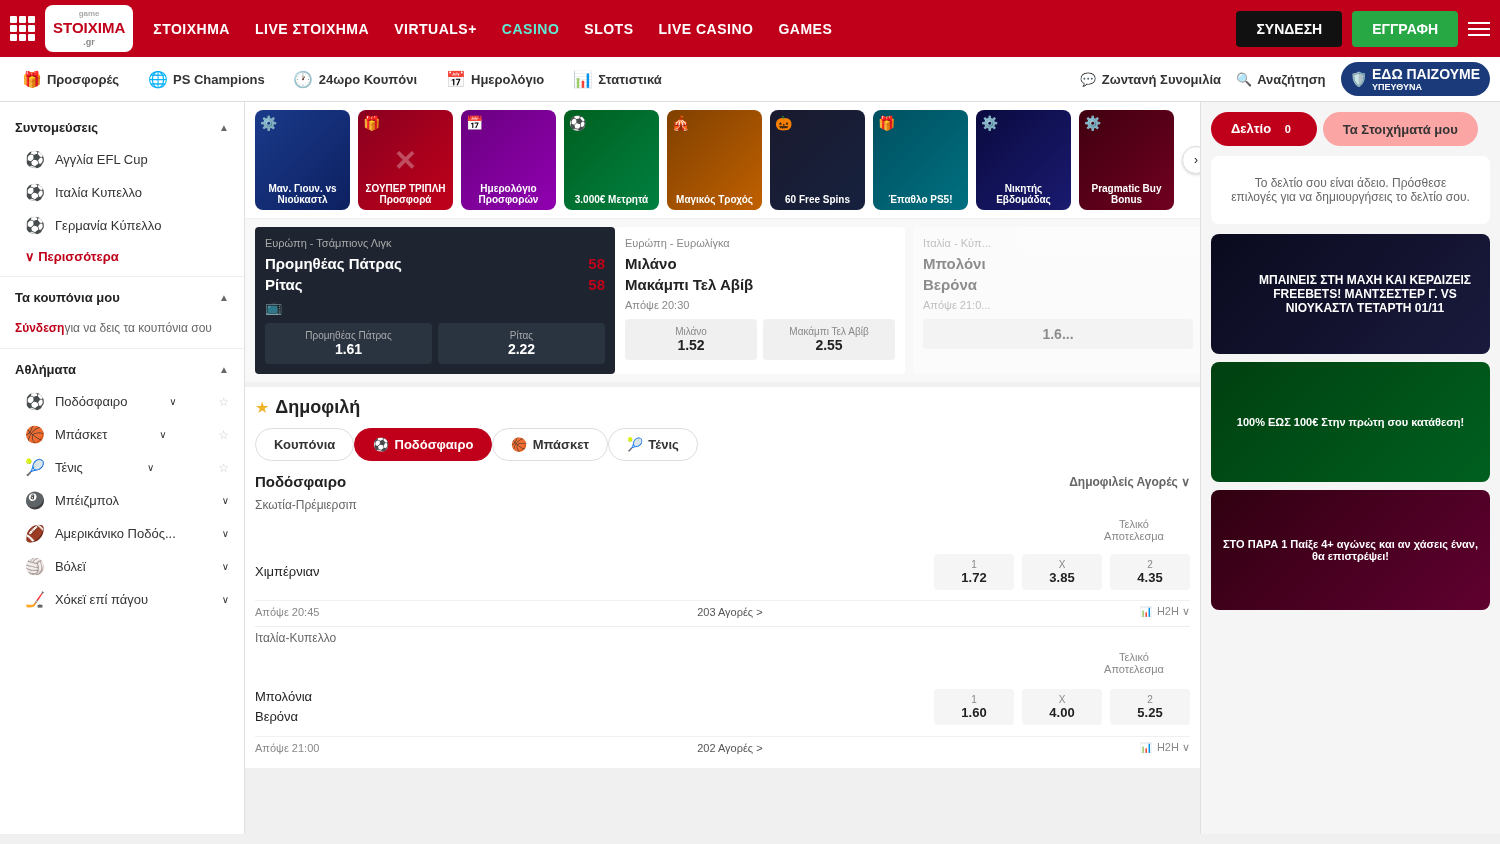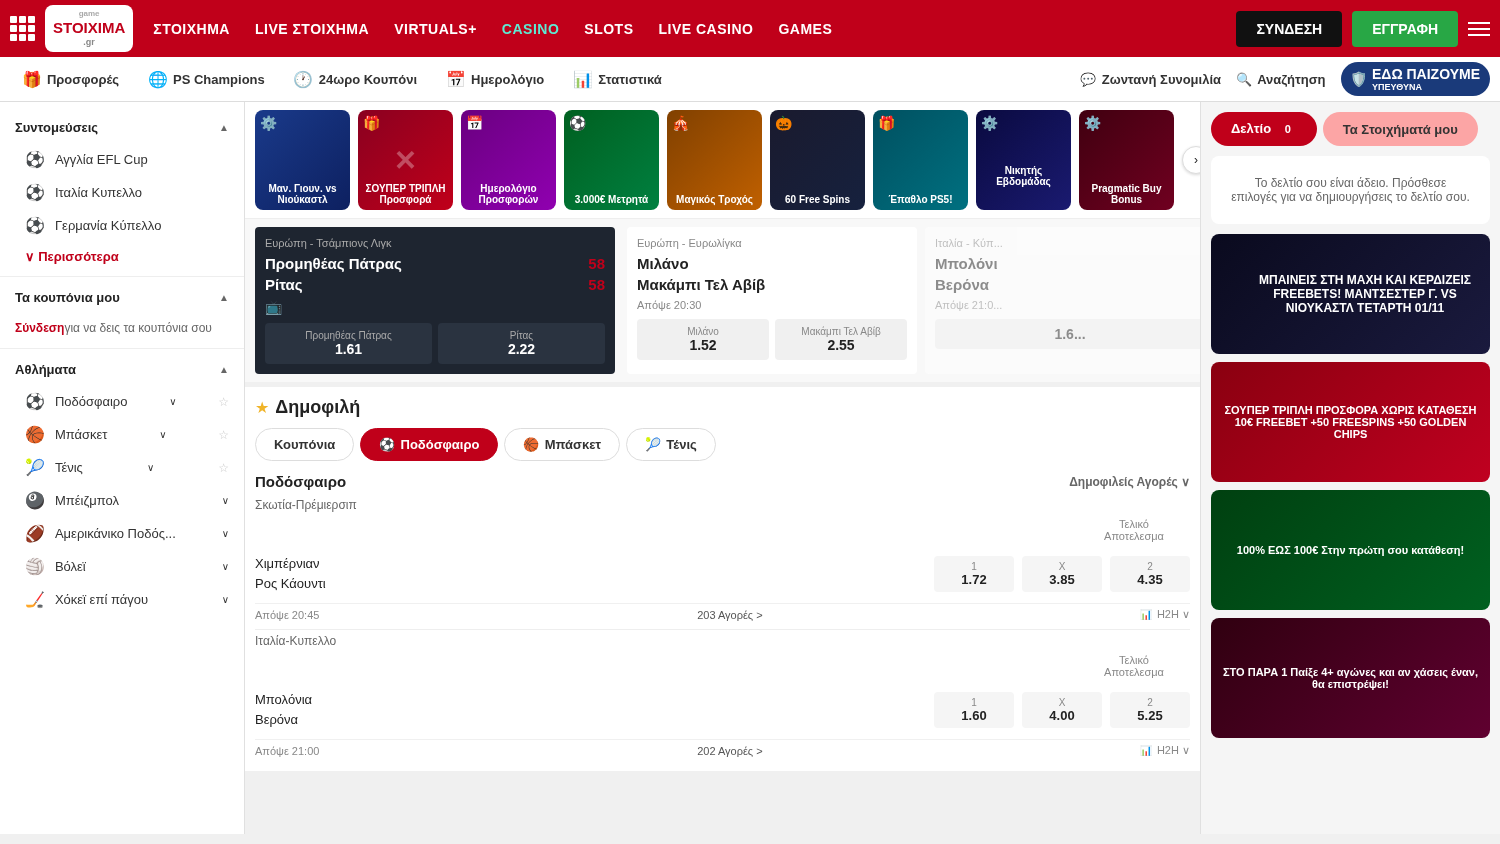--- a/index.html
+++ b/index.html
@@ -217,21 +217,21 @@
       min-width: 290px;
       margin-right: 8px;
       flex-shrink: 0;
     }
     .match-card-dark {
       background: #1e2530;
       color: #fff;
       border-radius: 4px;
       padding: 10px;
       min-width: 360px;
-      margin-right: 12px;
+      margin-right: 0;
       flex-shrink: 0;
     }
     .mc-league { font-size: 11px; color: #888; margin-bottom: 6px; }
     .mc-dark .mc-league { color: #aaa; }
     .mc-teams { font-size: 15px; font-weight: 700; }
     .mc-dark .mc-teams { color: #fff; }
     .mc-score { font-size: 15px; font-weight: 700; color: #c0001a; float: right; }
     .mc-team-row { display: flex; justify-content: space-between; margin-bottom: 4px; }
     .mc-time { font-size: 11px; color: #888; margin-top: 6px; }
     .mc-odds-row { display: flex; gap: 6px; margin-top: 8px; }
@@ -259,21 +259,21 @@
       cursor: pointer;
     }
     .mc-odd-light .odd-label { font-size: 10px; color: #888; display: block; }
     .mc-odd-light .odd-val { font-weight: 700; font-size: 14px; }
 
     
     .popular-section { padding: 10px; background: #fff; margin-top: 5px; }
     .popular-header { display: flex; align-items: center; gap: 6px; margin-bottom: 10px; }
     .popular-star { color: #f0b429; font-size: 16px; }
     .popular-title { font-size: 18px; font-weight: 700; color: #222; }
-    .popular-tabs { display: flex; gap: 6px; margin-bottom: 12px; }
+    .popular-tabs { display: flex; margin-bottom: 12px; }
     .ptab {
       padding: 8px 18px;
       border-radius: 20px;
       border: 1px solid #ddd;
       font-size: 13px;
       font-weight: 600;
       cursor: pointer;
       background: #fff;
       color: #333;
       display: flex;
@@ -552,21 +552,21 @@
       <div class="promo-card pc-dark" style="position:relative;">
         <span style="position:absolute;top:5px;left:5px;font-size:14px;">🎃</span>
         <span style="position:absolute;bottom:5px;left:5px;right:5px;text-align:center;font-size:10px;font-weight:700;color:#fff;">60 Free Spins</span>
       </div>
       <div class="promo-card pc-teal" style="position:relative;">
         <span style="position:absolute;top:5px;left:5px;font-size:14px;">🎁</span>
         <span style="position:absolute;bottom:5px;left:5px;right:5px;text-align:center;font-size:10px;font-weight:700;color:#fff;">Έπαθλο PS5!</span>
       </div>
       <div class="promo-card pc-darkblue" style="position:relative;">
         <span style="position:absolute;top:5px;left:5px;font-size:14px;">⚙️</span>
-        <span style="position:absolute;bottom:23px;left:5px;right:5px;text-align:center;font-size:10px;font-weight:700;color:#fff;">Νικητής Εβδομάδας</span>
+        <span style="position:absolute;bottom:5px;left:5px;right:5px;text-align:center;font-size:10px;font-weight:700;color:#fff;">Νικητής Εβδομάδας</span>
       </div>
       <div class="promo-card pc-darkred" style="position:relative;">
         <span style="position:absolute;top:5px;left:5px;font-size:14px;">⚙️</span>
         <span style="position:absolute;bottom:5px;left:5px;right:5px;text-align:center;font-size:10px;font-weight:700;color:#fff;">Pragmatic Buy Bonus</span>
       </div>
       <div class="promo-nav-arrow">›</div>
     </div>
 
     <div class="match-cards-row">
 
@@ -666,21 +666,20 @@
       <div>
         <div class="league-label">Σκωτία-Πρέμιερσιπ</div>
         <div class="result-label-row">
           <div style="flex:1"></div>
           <span class="result-label">Τελικό Αποτελεσμα</span>
           <div style="width:8px"></div>
         </div>
         <div class="match-row">
           <div class="match-teams">
             <div class="match-team">Χιμπέρνιαν</div>
-            <div class="match-team">Ρος Κάουντι</div>
           </div>
           <div class="match-info-right">
             <button class="odd-btn">
               <span class="olabel">1</span>
               <span>1.72</span>
             </button>
             <button class="odd-btn">
               <span class="olabel">X</span>
               <span>3.85</span>
             </button>
@@ -749,23 +748,20 @@
         <span>Δελτίο</span>
         <span class="bet-badge">0</span>
       </button>
       <button class="bst inactive">Τα Στοιχήματά μου</button>
     </div>
     <div class="bet-empty">Το δελτίο σου είναι άδειο. Πρόσθεσε επιλογές για να δημιουργήσεις το δελτίο σου.</div>
 
     <div class="promo-banner-right pb-dark" style="font-size:12px;padding-left:39px;">
       <span>ΜΠΑΙΝΕΙΣ ΣΤΗ ΜΑΧΗ ΚΑΙ ΚΕΡΔΙΖΕΙΣ FREEBETS! ΜΑΝΤΣΕΣΤΕΡ Γ. VS ΝΙΟΥΚΑΣΤΛ ΤΕΤΑΡΤΗ 01/11</span>
     </div>
-    <div class="promo-banner-right pb-red" style="font-size:11px;">
-      <span>ΣΟΥΠΕΡ ΤΡΙΠΛΗ ΠΡΟΣΦΟΡΑ ΧΩΡΙΣ ΚΑΤΑΘΕΣΗ 10€ FREEBET +50 FREESPINS +50 GOLDEN CHIPS</span>
-    </div>
     <div class="promo-banner-right pb-green" style="font-size:11px;">
       <span>100% ΕΩΣ 100€ Στην πρώτη σου κατάθεση!</span>
     </div>
     <div class="promo-banner-right pb-darkred2" style="font-size:11px;">
       <span>ΣΤΟ ΠΑΡΑ 1 Παίξε 4+ αγώνες και αν χάσεις έναν, θα επιστρέψει!</span>
     </div>
   </div>
 </div>
 
 </body></html>

